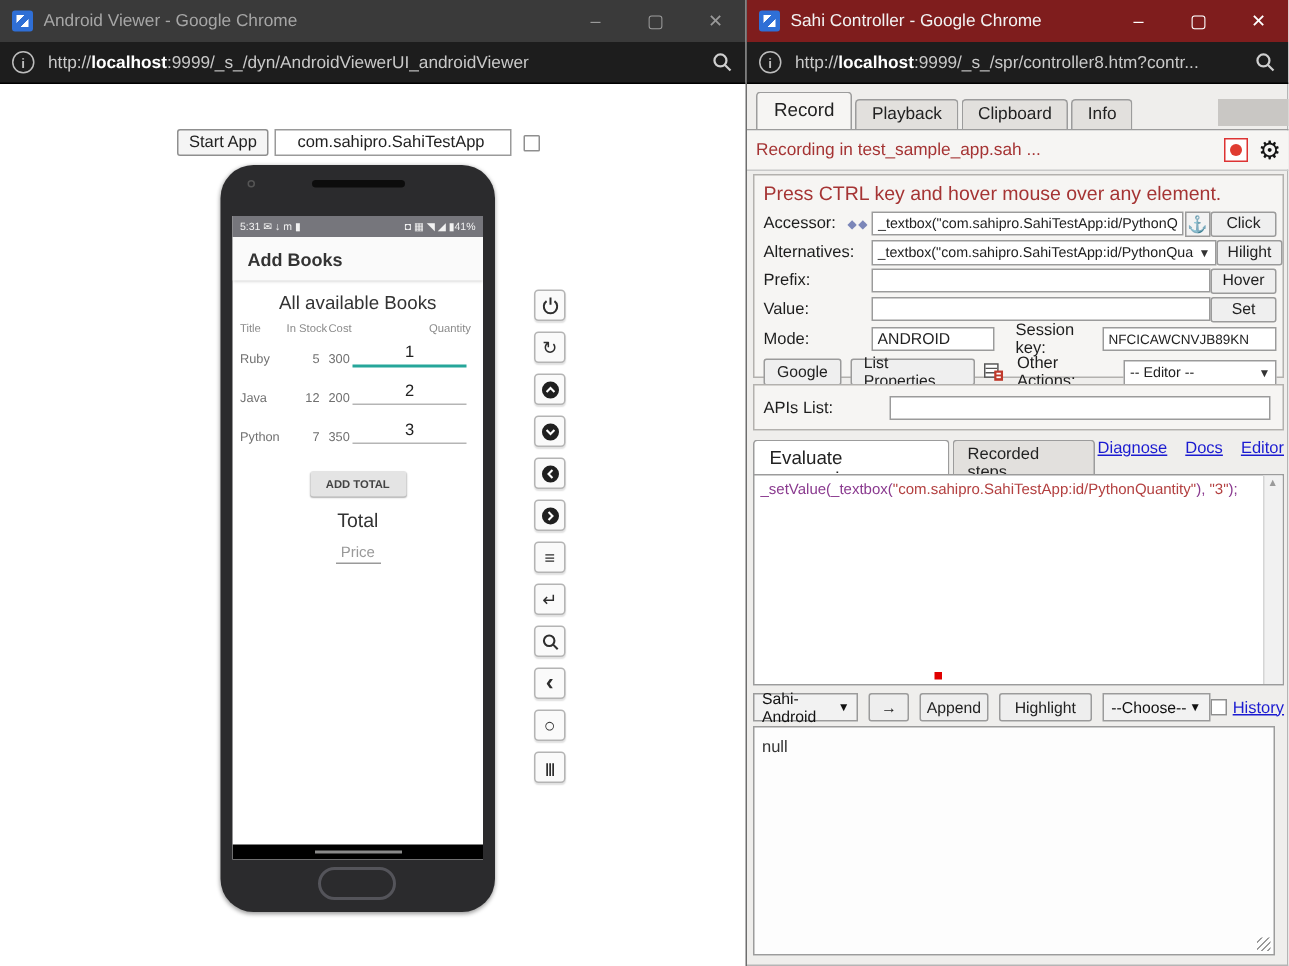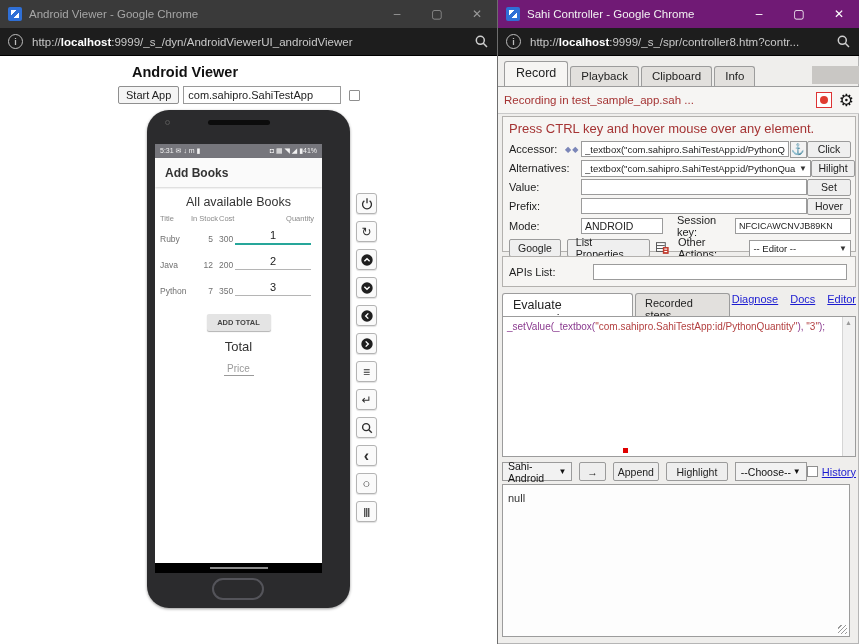--- a/index.html
+++ b/index.html
@@ -7,21 +7,21 @@
   body { font-family:"Liberation Sans", sans-serif; background:#fff; }
   .stage { position:relative; width:859px; height:644px; background:#fff; }
 
   
   .window { position:absolute; top:0; height:644px; }
   .win-left { left:0; width:497px; }
   .win-right { left:497px; width:362px; border-left:1px solid #6e6e6e; }
 
   .titlebar { height:28px; display:flex; align-items:center; padding-left:8px; }
   .titlebar.inactive { background:#3a3a3a; color:#a6a6a6; }
-  .titlebar.active { background:#701a75; color:#f2f2f2; }
+  .titlebar.active { background:#7f1d1d; color:#f2f2f2; }
   .titlebar .tb-title { font-size:11.5px; margin-left:7px; flex:1; white-space:nowrap; overflow:hidden; }
   .tb-logo { width:14px; height:14px; background:#2f6fd6; border-radius:2px; position:relative; flex:0 0 auto; }
   .tb-logo::after { content:""; position:absolute; left:3px; top:3px; width:8px; height:8px;
       background:linear-gradient(135deg,#fff 0 35%,transparent 35% 65%,#fff 65% 100%); }
   .tb-btns { display:flex; height:28px; }
   .tb-btn { width:40px; height:28px; display:flex; align-items:center; justify-content:center; font-size:12px; }
   .titlebar.inactive .tb-btn { color:#9a9a9a; }
   .titlebar.active .tb-btn { color:#ffffff; }
 
   .urlbar { height:28px; background:#1d1d1d; display:flex; align-items:center; padding:0 8px; border-bottom:1px solid #000; }
@@ -29,25 +29,25 @@
       font-size:9px; display:flex; align-items:center; justify-content:center; font-weight:bold; flex:0 0 auto; }
   .url-text { margin-left:9px; font-size:11.5px; color:#c9c9c9; flex:1; white-space:nowrap; overflow:hidden; }
   .url-text b { color:#ffffff; font-weight:bold; }
   .mag { flex:0 0 auto; }
 
   
   .lv-content { position:relative; height:588px; background:#fff; }
   .lv-heading { position:absolute; top:8px; left:0; width:370px; text-align:center; font-size:14.5px; font-weight:bold; color:#111; }
   .lv-controls { position:absolute; top:30px; left:118px; display:flex; align-items:center; }
   .btn-classic { font-size:11px; color:#222; background:#f5f5f5; border:1px solid #8f8f8f; border-radius:2px; padding:2px 7px; }
-  .lv-appinput { width:158px; height:18px; border:1px solid #9a9a9a; font-size:11px; color:#222; padding:0 4px; margin-left:4px; }
+  .lv-appinput { width:158px; height:18px; border:1px solid #9a9a9a; font-size:11px; color:#222; padding:0 14px; margin-left:4px; }
   .lv-check { width:11px; height:11px; border:1px solid #8f8f8f; background:#fff; margin-left:8px; border-radius:1px; }
 
   
-  .phone { position:absolute; left:147px; top:54px; width:203px; height:498px; background:#2b2b2d;
+  .phone { position:absolute; left:147px; top:54px; width:183px; height:498px; background:#2b2b2d;
       border-radius:22px; box-shadow:0 1px 3px rgba(0,0,0,.4); }
   .ph-cam { position:absolute; left:18px; top:10px; width:5px; height:5px; border:1.5px solid #555; border-radius:50%; }
   .ph-speaker { position:absolute; left:61px; top:10px; width:62px; height:5px; background:#0c0c0c; border-radius:3px; }
   .ph-screen { position:absolute; left:8px; top:34px; width:167px; height:429px; background:#fff; overflow:hidden; }
   .ph-status { height:14px; background:#76767c; color:#f2f2f2; font-size:7px; display:flex; align-items:center; padding:0 5px; white-space:nowrap; }
   .ph-status .sp { flex:1; }
   .ph-appbar { height:29px; background:#fafafa; display:flex; align-items:center; padding-left:10px;
       font-size:12px; font-weight:bold; color:#333; box-shadow:0 1px 2px rgba(0,0,0,.18); position:relative; z-index:1; }
   .ph-listtitle { text-align:center; font-size:12.5px; color:#333; margin-top:8px; }
   .ph-cols { position:relative; height:12px; margin-top:5px; font-size:7.5px; color:#8a8a8a; }
@@ -172,21 +172,20 @@
     <div class="urlbar">
       <div class="info-ic">i</div>
       <div class="url-text"><span>http://</span><b>localhost</b><span>:9999/_s_/dyn/AndroidViewerUI_androidViewer</span></div>
       <svg class="mag" width="15" height="15" viewBox="0 0 15 15">
           <circle cx="6.3" cy="6.3" r="4" fill="none" stroke="#cfcfcf" stroke-width="1.5"></circle>
           <line x1="9.3" y1="9.3" x2="13" y2="13" stroke="#cfcfcf" stroke-width="1.5"></line>
         </svg>
     </div>
 
     <div class="lv-content">
-      <div class="lv-heading">Android Viewer</div>
       <div class="lv-controls">
         <button class="btn-classic">Start App</button>
         <input class="lv-appinput" value="com.sahipro.SahiTestApp" style="">
         <div class="lv-check"></div>
       </div>
 
       <div class="phone">
         <div class="ph-cam"></div>
         <div class="ph-speaker"></div>
         <div class="ph-screen">
@@ -333,29 +332,29 @@
         <div class="frow">
           <span class="flabel">Alternatives:</span>
           <div class="fsel alt-sel">
             <span class="sv">_textbox("com.sahipro.SahiTestApp:id/PythonQuantity")</span>
             <span class="ch">▼</span>
           </div>
           <div class="rbtn">Hilight</div>
         </div>
 
         <div class="frow">
+          <span class="flabel">Prefix:</span>
+          <input class="finput wide-input" value="" style="">
+          <div class="rbtn">Hover</div>
+        </div>
+
+        <div class="frow">
           <span class="flabel">Value:</span>
           <input class="finput wide-input" value="" style="">
           <div class="rbtn">Set</div>
-        </div>
-
-        <div class="frow">
-          <span class="flabel">Prefix:</span>
-          <input class="finput wide-input" value="" style="">
-          <div class="rbtn">Hover</div>
         </div>
 
         <div class="frow" style="margin-top:2px;">
           <span class="flabel">Mode:</span>
           <input class="finput mode-input" style="font-size: 10.5px;" value="ANDROID">
           <span class="sess-label">Session key:</span>
           <input class="finput sess-input" value="NFCICAWCNVJB89KN" style="">
         </div>
 
         <div class="arow">

